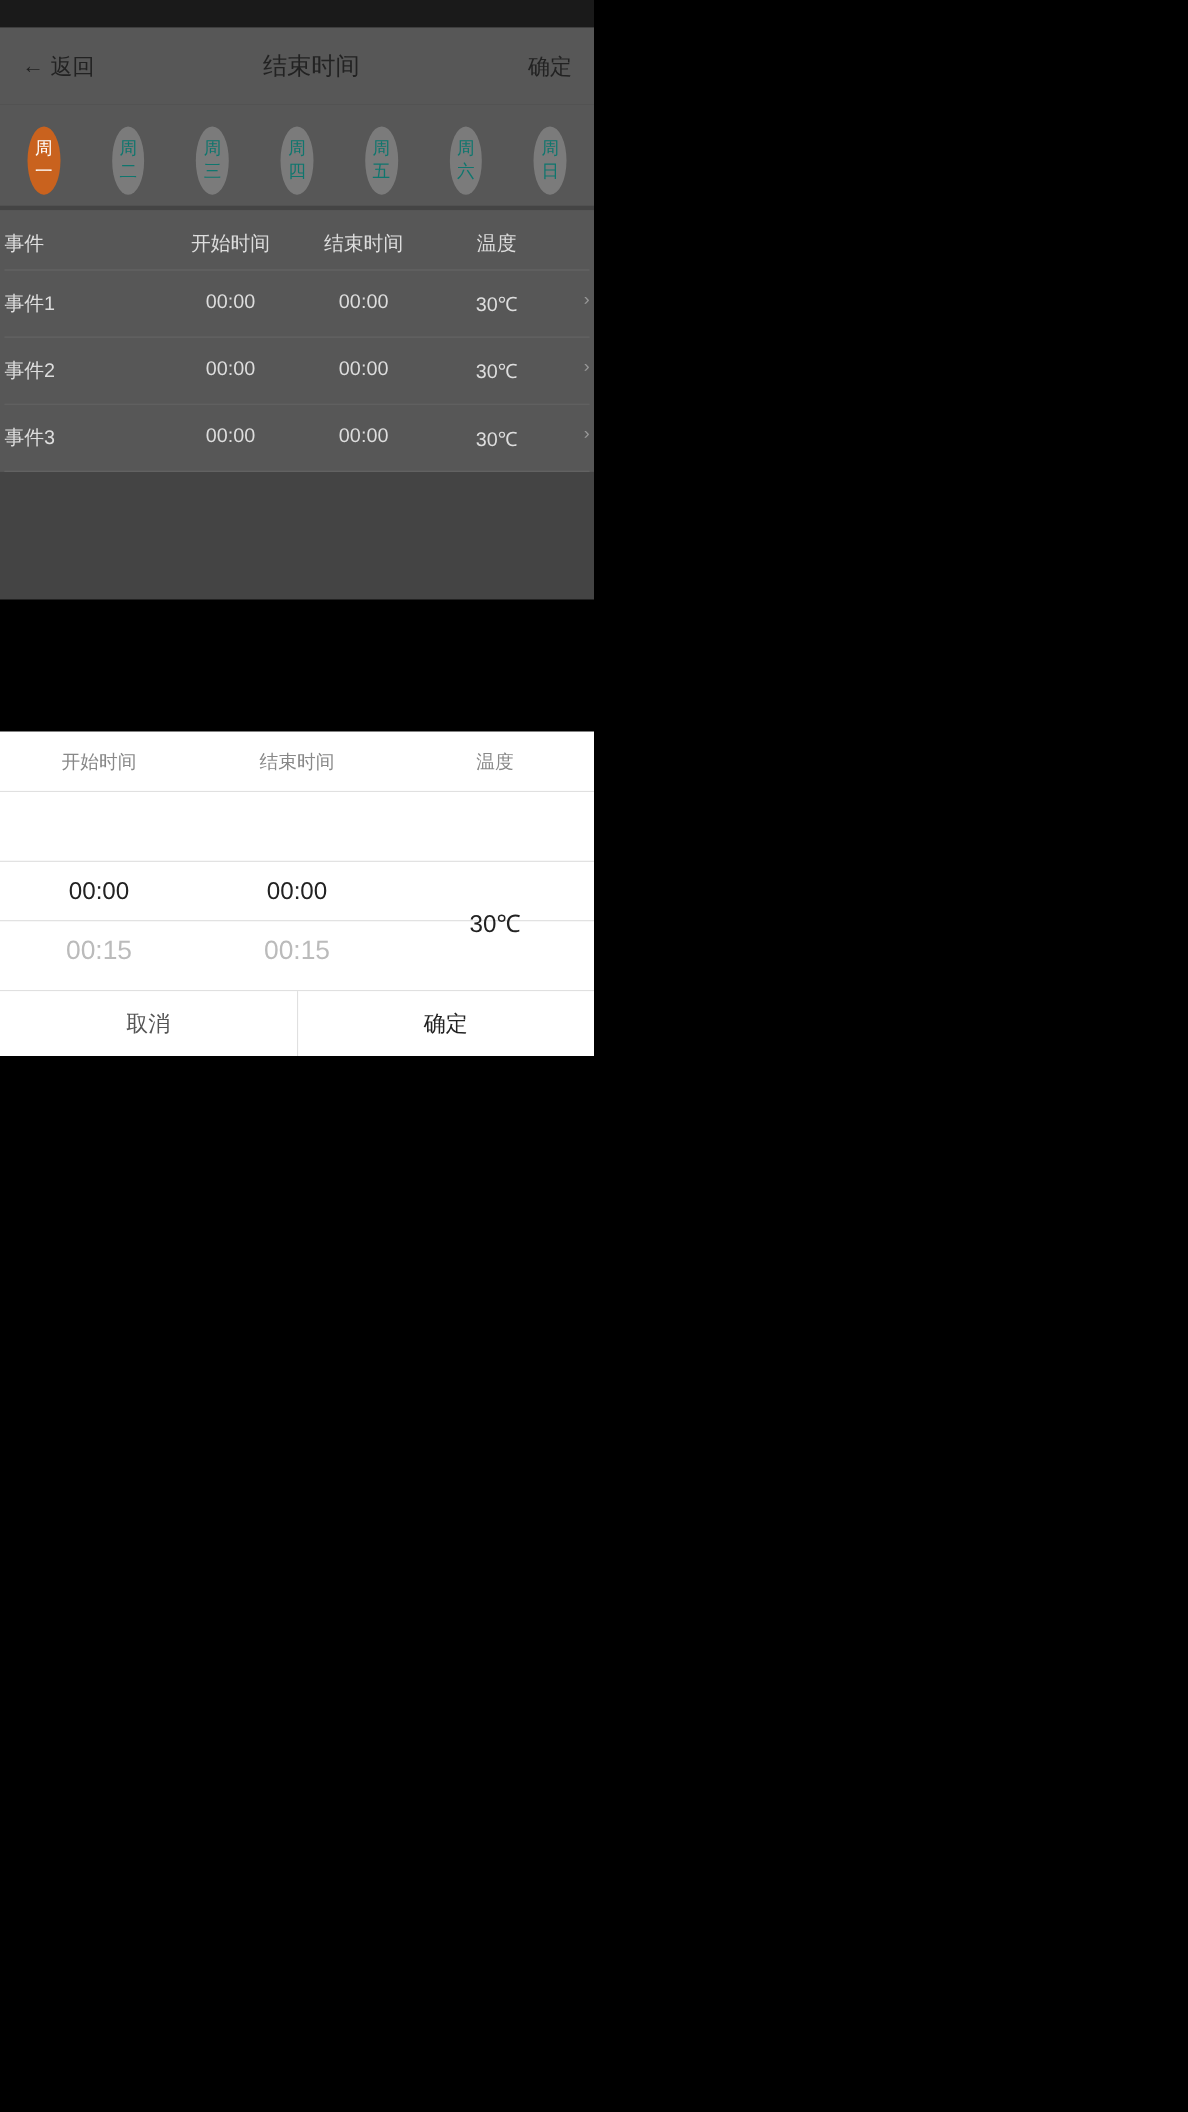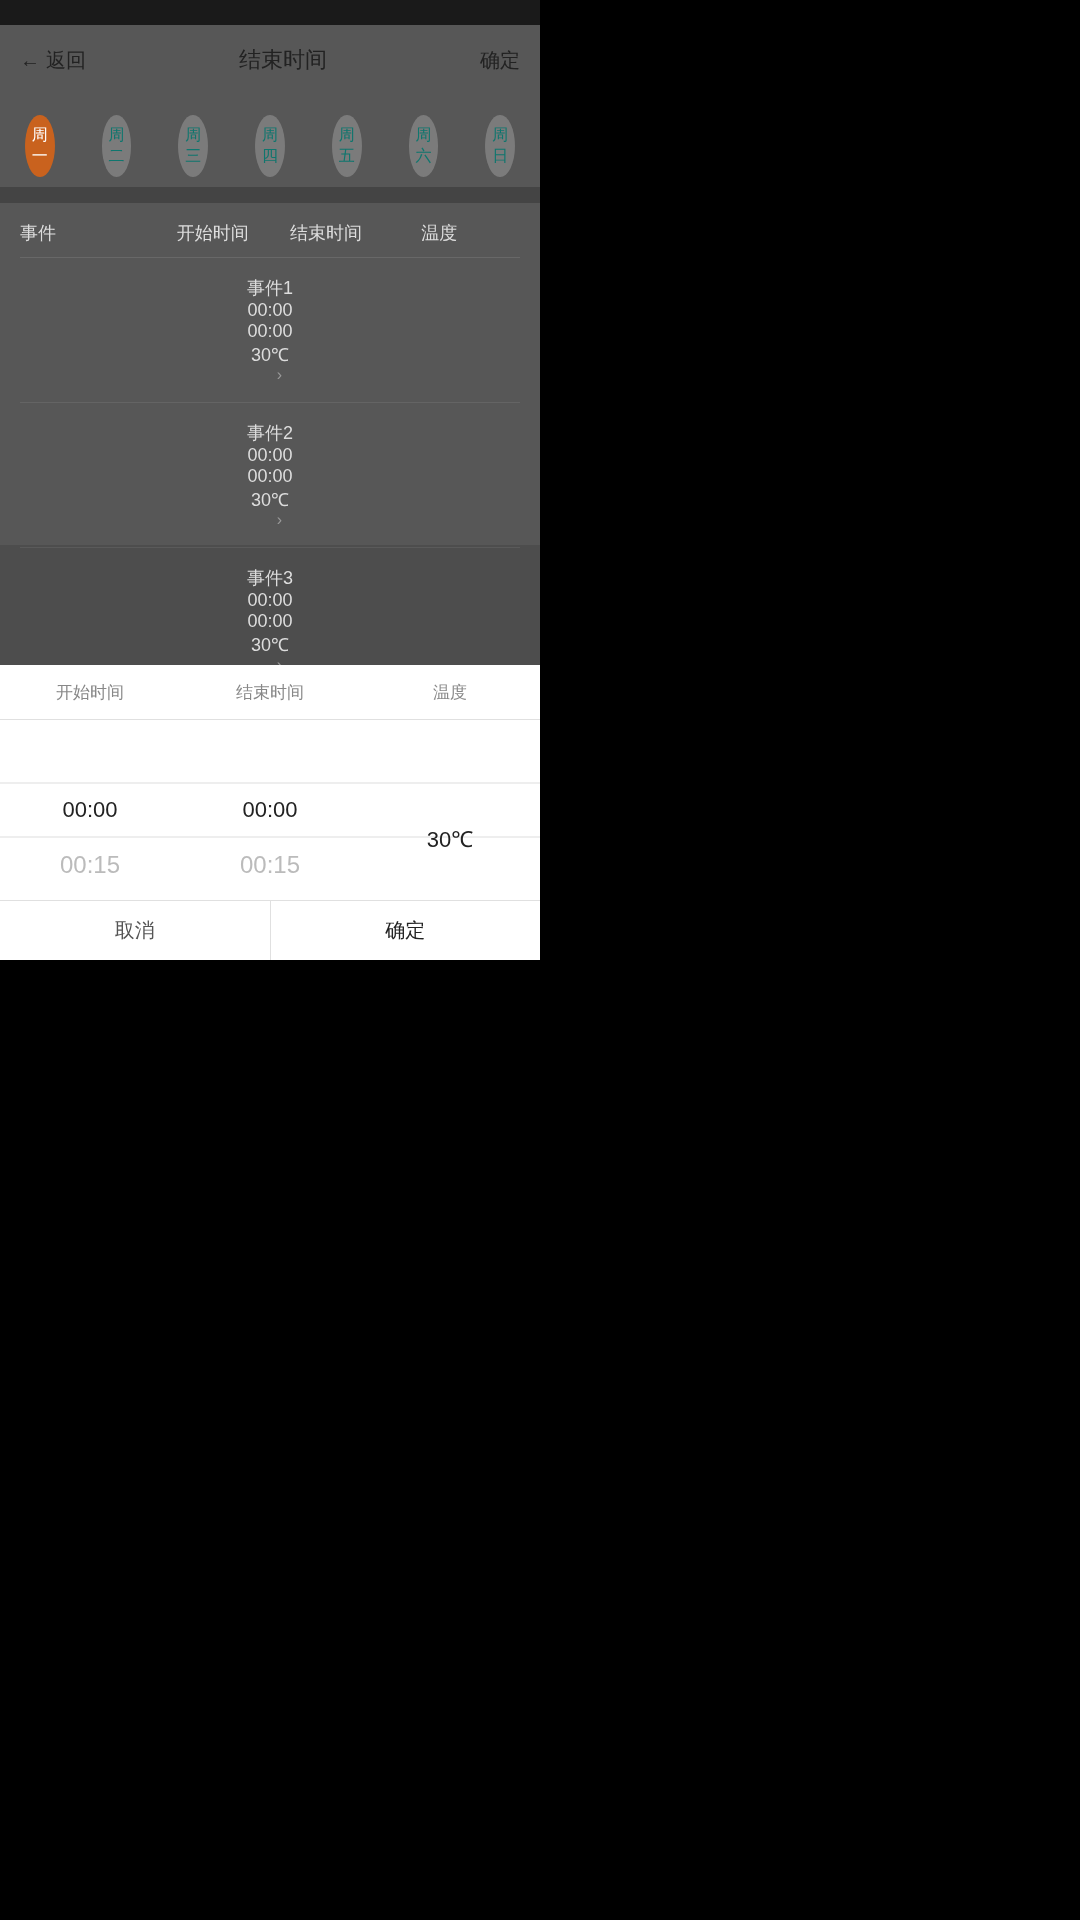--- a/index.html
+++ b/index.html
@@ -110,22 +110,22 @@
     .day-btn.active {
       background: #c9621e;
       color: #fff;
     }
 
     
     .table-section {
       position: relative;
       z-index: 10;
       background: rgba(90, 90, 90, 0.85);
-      padding: 0 20px;
-      margin-top: 16px;
+      padding: 0 4px;
+      margin-top: 4px;
     }
 
     .table-header {
       display: flex;
       align-items: center;
       padding: 18px 0 12px;
       border-bottom: 1px solid rgba(255,255,255,0.1);
     }
 
     .table-header .col-event {
@@ -142,25 +142,24 @@
       color: #ddd;
       text-align: center;
     }
 
     .table-header .col-arrow {
       width: 24px;
     }
 
     .table-row {
       display: flex;
-      align-items: center;
+      align-items: flex-start;
       padding: 18px 0;
       border-bottom: 1px solid rgba(255,255,255,0.08);
       cursor: pointer;
-      flex-direction: column;
     }
 
     .table-row .col-event {
       flex: 1.2;
       font-size: 18px;
       color: #ddd;
     }
 
     .table-row .col-start,
     .table-row .col-end,

